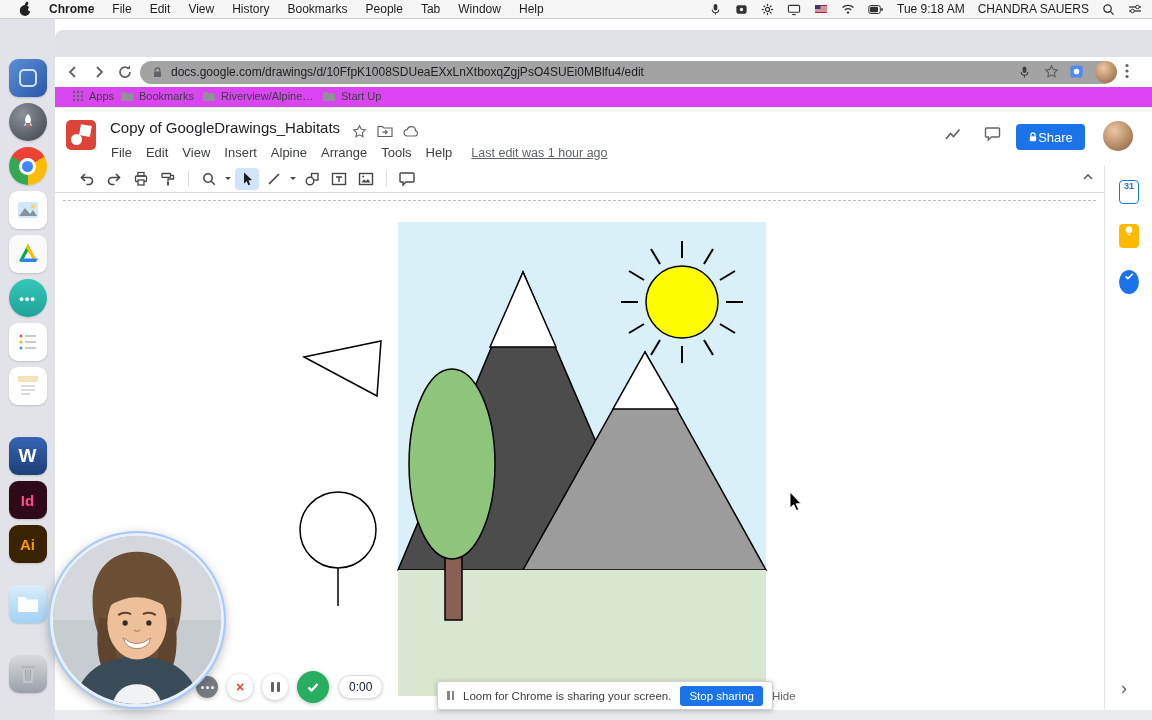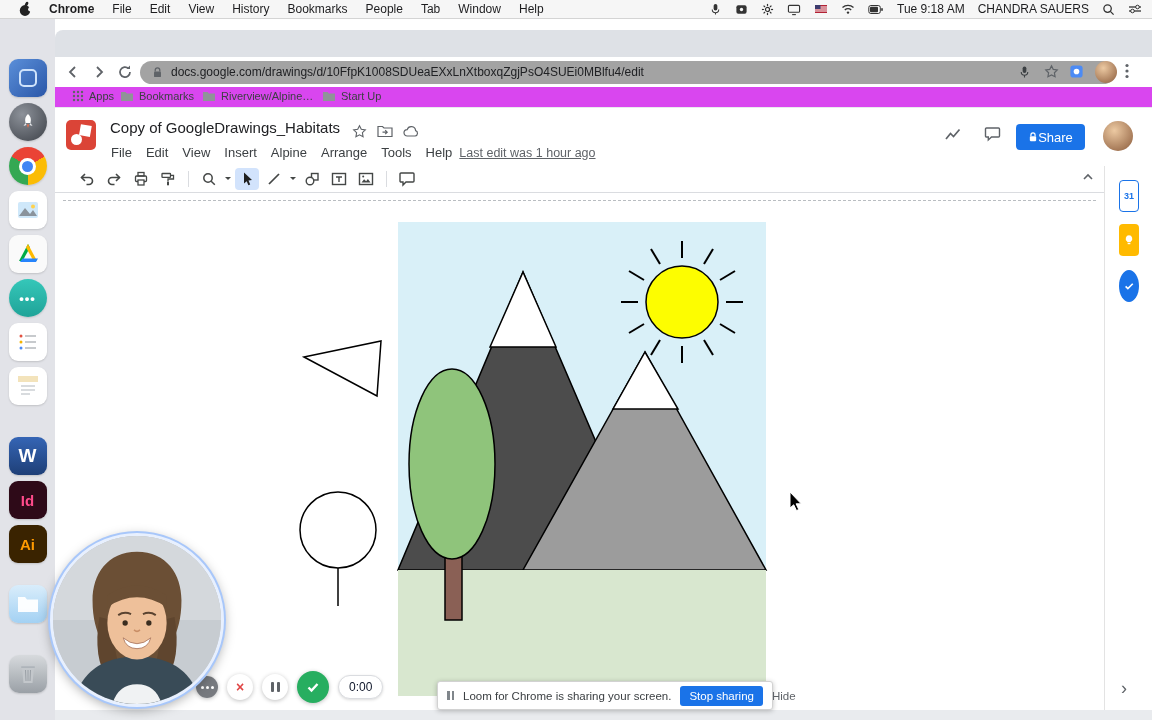--- a/index.html
+++ b/index.html
@@ -51,41 +51,41 @@
   .url{font-size:12px;color:#202124;margin-left:8px;white-space:nowrap}
   .bookmarks{position:absolute;left:55px;top:87px;width:1097px;height:21px;background:#d946ef;border-bottom:1px solid #e8eaed;z-index:3;font-size:11px;color:#3c4043}
   .bm{position:absolute;top:3px;display:flex;align-items:center;gap:5px}
 
   
   .appheader{position:absolute;left:55px;top:108px;width:1097px;height:58px;background:#fff;z-index:3}
   .doc-title{position:absolute;left:55px;top:11px;font-size:15px;color:#202124}
   .t-icons{position:absolute;top:16px;display:flex;gap:10px}
   .menusrow{position:absolute;left:49px;top:35px;display:flex;align-items:center;font-size:13px;color:#3c4043}
   .menusrow .mi{padding:2px 7px;border-radius:3px}
-  .lastedit{font-size:12.5px;color:#5f6368;text-decoration:underline}
+  .lastedit{margin-left:12px;font-size:12.5px;color:#5f6368;text-decoration:underline}
   .share{position:absolute;left:961px;top:16px;width:69px;height:26px;background:#1a73e8;border-radius:4px;color:#fff;display:flex;align-items:center;justify-content:center;font-size:13px}
   .hdr-av{position:absolute;left:1048px;top:13px;width:30px;height:30px;border-radius:50%;background:radial-gradient(circle at 38% 32%,#ecc9a2,#8a5a3a)}
 
   
   .toolbar{position:absolute;left:55px;top:166px;width:1097px;height:27px;background:#fff;border-bottom:1px solid #dadce0;display:flex;align-items:center;padding-left:20px;gap:3px;z-index:3}
   .tb{width:24px;height:22px;border-radius:4px;display:flex;align-items:center;justify-content:center}
   .tb.active{background:#d2e3fc}
   .tbsep{width:1px;height:16px;background:#dadce0;margin:0 5px}
   .tb-caret{width:8px;display:flex;align-items:center}
   .collapse{position:absolute;left:1026px;top:4px}
 
   
   .page{position:absolute;left:55px;top:193px;width:1049px;height:517px;background:#fff;z-index:1}
   .guide{position:absolute;left:8px;top:7px;width:1033px;border-top:1px dashed #b9bdc1}
   .bottomstrip{position:absolute;left:55px;top:710px;width:1097px;height:10px;background:#e9ebee;z-index:1}
   .artwork{position:absolute;left:0;top:0;width:1152px;height:720px;z-index:5;pointer-events:none}
 
   
   .sidepanel{position:absolute;left:1104px;top:166px;width:48px;height:544px;background:#fff;border-left:1px solid #e3e3e3;z-index:6}
-  .sp-ic{position:absolute;left:14px;width:20px;height:32px;border-radius:4px;display:flex;align-items:center;justify-content:center}
+  .sp-ic{position:absolute;left:14px;width:20px;height:24px;border-radius:4px;display:flex;align-items:flex-start;justify-content:center}
   .sp-cal{top:14px;background:#fff;border:1.5px solid #1a73e8;color:#1a73e8;font-size:9px;font-weight:bold}
   .sp-keep{top:58px;background:#ffba00}
   .sp-tasks{top:104px;background:#1a73e8;border-radius:50%}
   .sp-chev{position:absolute;left:16px;top:512px;font-size:18px;color:#5f6368}
 
   
   .bubble{position:absolute;left:50px;top:533px;width:174px;height:174px;border-radius:50%;border:3px solid #e8f0fe;box-shadow:0 0 0 2px #a8c7fa,0 3px 12px rgba(0,0,0,.35);overflow:hidden;z-index:9;background:#c7ccd1}
   .loomctl{position:absolute;left:196px;top:671px;display:flex;align-items:center;gap:9px;z-index:8}
   .lc{border-radius:50%;display:flex;align-items:center;justify-content:center;box-shadow:0 1px 4px rgba(0,0,0,.25)}
   .lc-more{width:22px;height:22px;background:rgba(95,99,104,.85);gap:2px}

